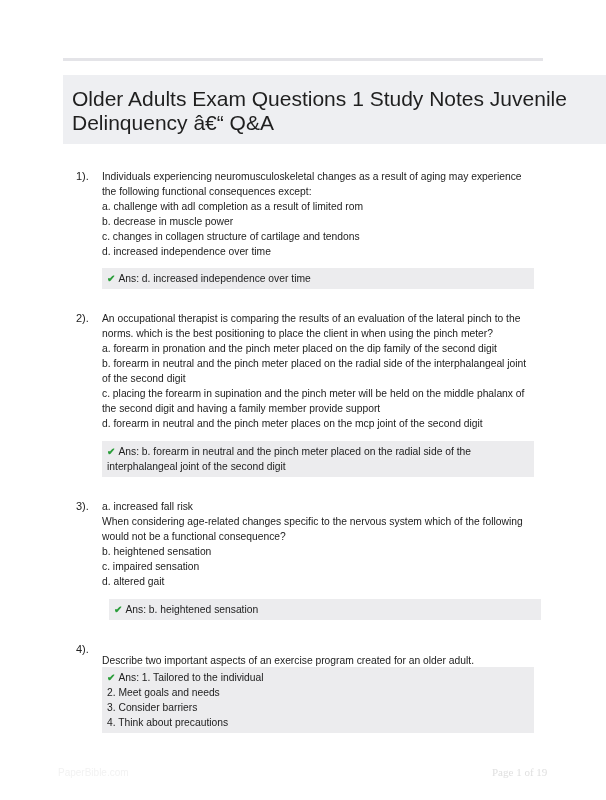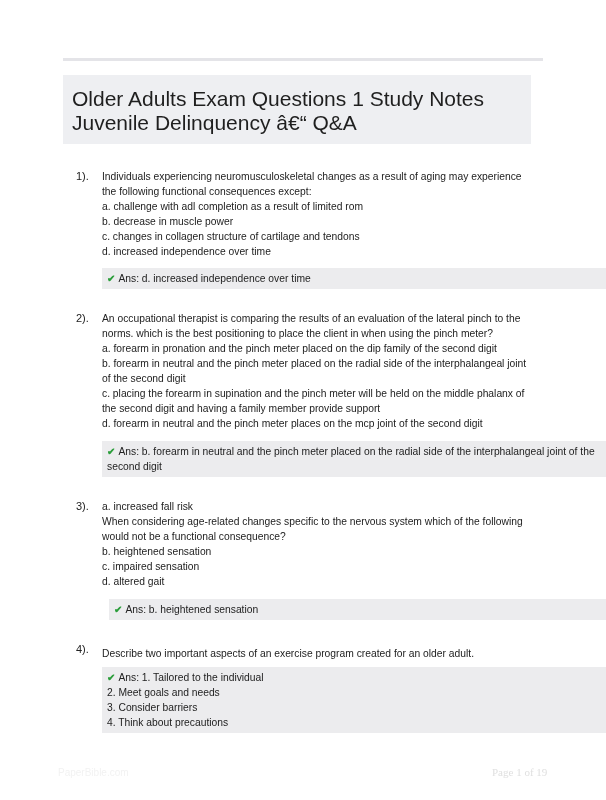--- a/index.html
+++ b/index.html
@@ -1,25 +1,25 @@
 <!DOCTYPE html>
 <html><head>
   <meta charset="utf-8">
   <style>
     * { box-sizing: border-box; margin: 0; padding: 0; }
     html, body { width: 606px; height: 800px; background: #ffffff; overflow: hidden; }
     body { font-family: "Liberation Sans", sans-serif; color: #222222; position: relative; }
     .top-rule { position: absolute; left: 63px; top: 58px; width: 480px; height: 3px; background: #e4e4e8; }
-    .title-box { position: absolute; left: 63px; top: 75px; width: 468px; height: 69px; background: #eeeff2; padding: 12px 8px 0 9px; }
+    .title-box { position: absolute; left: 63px; top: 75px; width: 544px; height: 69px; background: #eeeff2; padding: 12px 8px 0 9px; }
     .title-box h1 { font-weight: normal; font-size: 21px; line-height: 24px; color: #1f1f1f; }
     .q { position: absolute; left: 0; width: 606px; }
     .q-num { position: absolute; left: 76px; top: 0; font-size: 11px; line-height: 15px; color: #222; }
     .q-body { position: absolute; left: 102px; width: 432px; font-size: 10.3px; line-height: 15px; color: #222; }
     .q-body div { white-space: normal; }
-    .ans { position: absolute; left: 102px; width: 505px; background: #ececee; font-size: 10.3px; line-height: 15px; padding: 3px 6px 3px 5px; color: #222; }
+    .ans { position: absolute; left: 102px; width: 432px; background: #ececee; font-size: 10.3px; line-height: 15px; padding: 3px 6px 3px 5px; color: #222; }
     .check { color: #2a9d3a; font-weight: bold; font-size: 10px; margin-right: 3px; }
     .footer-left { position: absolute; left: 58px; top: 767px; font-size: 10px; color: #f2f2f2; }
     .footer-right { position: absolute; left: 492px; top: 766px; font-family: "Liberation Serif", serif; font-size: 11px; color: #e0e0e0; }
   </style>
 </head>
 <body>
 
 <div class="top-rule"></div>
 
 <div class="title-box">
@@ -63,21 +63,21 @@
     <div>c. impaired sensation</div>
     <div>d. altered gait</div>
   </div>
   <div class="ans" style="top:100px;margin-left:7px;">
     <span class="check">✔</span><span>Ans: b. heightened sensation</span>
   </div>
 </div>
 
 <div class="q" style="top:642px;">
   <span class="q-num">4).</span>
-  <div class="q-body" style="top:4px;">
+  <div class="q-body" style="top:11px;">
     <div>Describe two important aspects of an exercise program created for an older adult.</div>
   </div>
   <div class="ans" style="top:25px;">
     <div><span class="check">✔</span><span>Ans: 1. Tailored to the individual</span></div>
     <div>2. Meet goals and needs</div>
     <div>3. Consider barriers</div>
     <div>4. Think about precautions</div>
   </div>
 </div>
 

